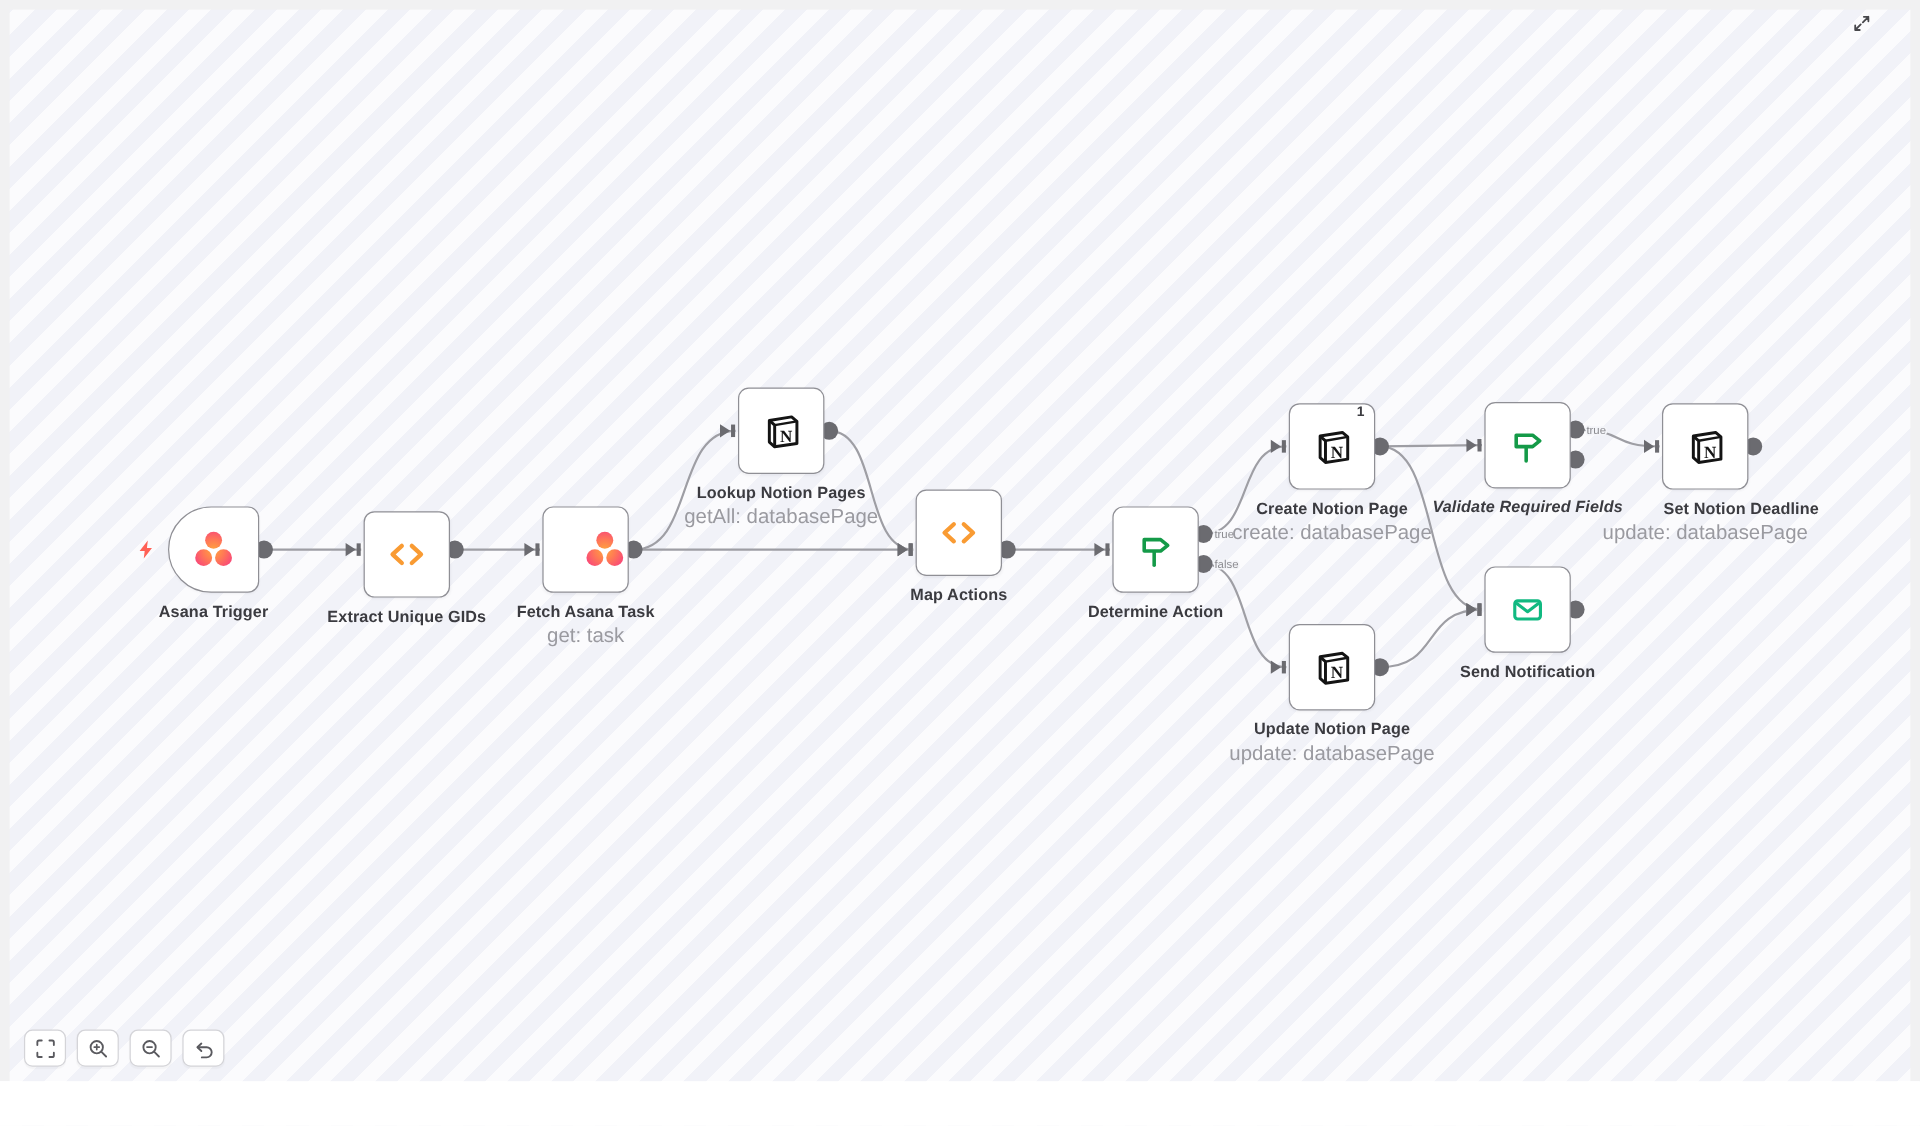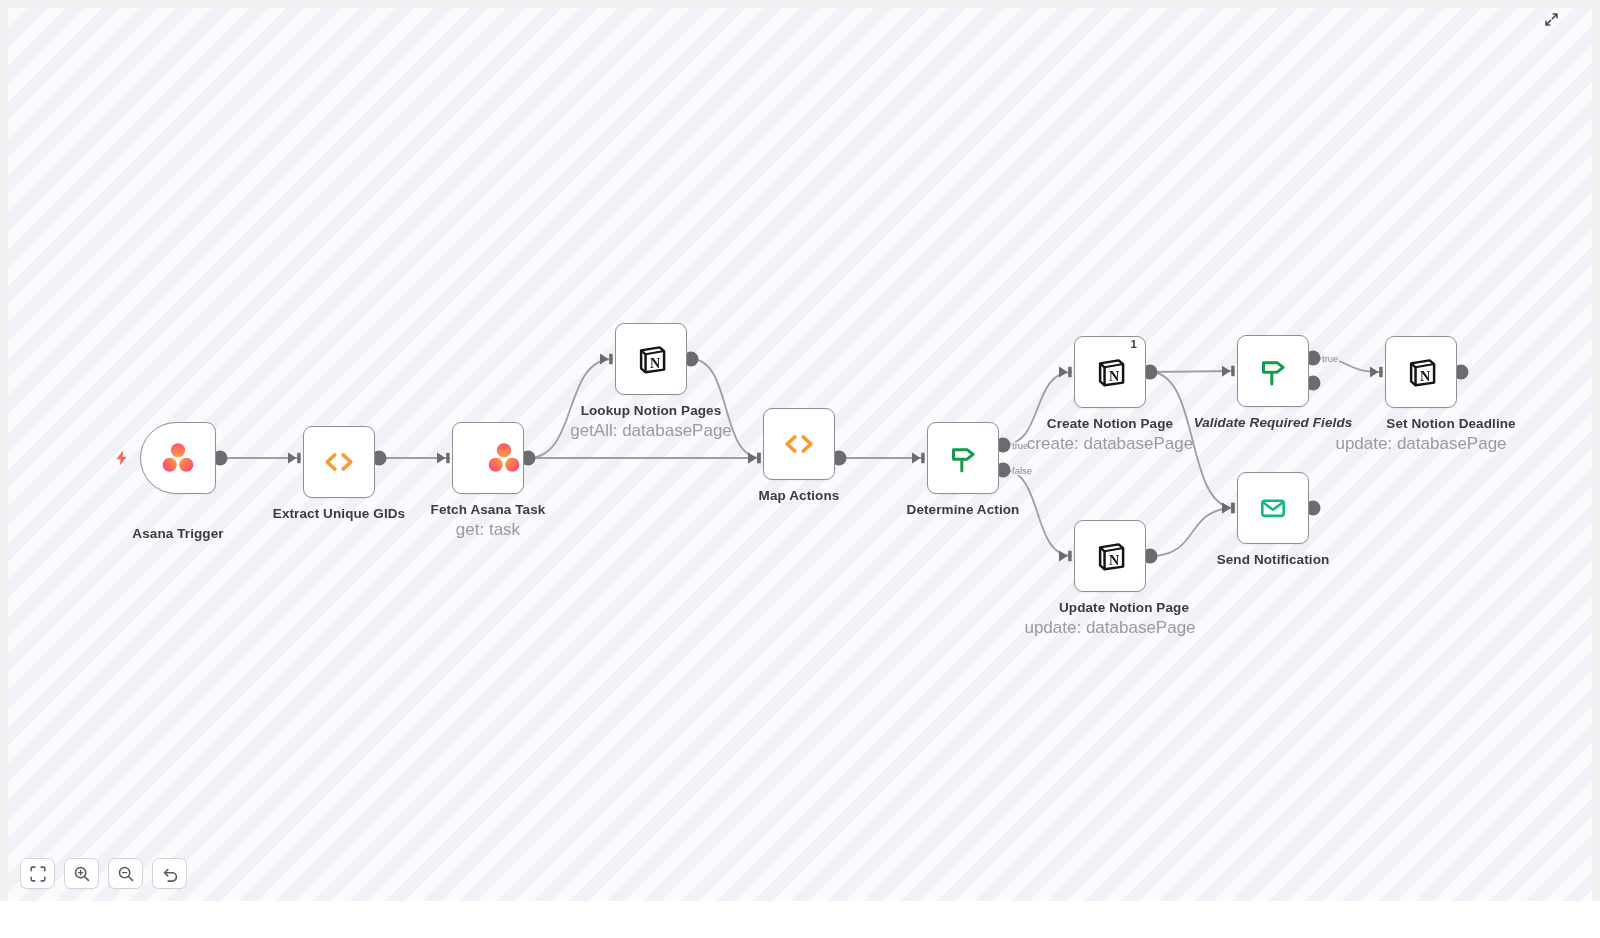--- a/index.html
+++ b/index.html
@@ -103,21 +103,21 @@
       <circle cx="17" cy="10" r="6.3" fill="url(#asanaGrad)"></circle>
       <circle cx="9.6" cy="23" r="6.3" fill="url(#asanaGrad)"></circle>
       <circle cx="24.4" cy="23" r="6.3" fill="url(#asanaGrad)"></circle>
           </svg>
         </span>
         <span class="bolt">
           <svg width="15" height="17" viewBox="0 0 16 18">
       <path d="M9.8 1 L2.5 10.2 H7 L6.2 17 L13.5 7.6 H9 Z" fill="#ff6156"></path>
           </svg>
         </span>
-        <div class="node-label" style="top: 79px; margin-top: 24px;">Asana Trigger</div>
+        <div class="node-label" style="top: 79px;">Asana Trigger</div>
       </div>
       <div class="node" style="left: 303px; top: 426px; justify-content: center;">
         <span class="icon">
           <svg width="38" height="38" viewBox="0 0 32 32">
       <path d="M12.5 10 L6 16 L12.5 22" fill="none" stroke="#f99b33" stroke-width="3" stroke-linecap="round" stroke-linejoin="round"></path>
       <path d="M19.5 10 L26 16 L19.5 22" fill="none" stroke="#f99b33" stroke-width="3" stroke-linecap="round" stroke-linejoin="round"></path>
           </svg>
         </span>
         <div class="node-label" style="top: 79px;">Extract Unique GIDs</div>
       </div>
@@ -177,21 +177,21 @@
       </div>
       <div class="node" style="left: 1074px; top: 520px;">
         <span class="icon">
           <svg width="42" height="42" viewBox="0 0 34 34">
       <path d="M9 10 L24 7.6 L27.6 10.6 L27.6 25.6 L12.6 27.8 L9 24.6 Z" fill="#ffffff" stroke="#141414" stroke-width="2" stroke-linejoin="round"></path>
       <path d="M9 10 L12.6 13.2 L12.6 27.8" fill="none" stroke="#141414" stroke-width="2" stroke-linejoin="round"></path>
       <path d="M27.6 10.6 L12.6 13.2" fill="none" stroke="#141414" stroke-width="1.6"></path>
       <text x="20.3" y="24.6" text-anchor="middle" font-family="Liberation Serif, DejaVu Serif, serif" font-weight="bold" font-size="11.5" fill="#141414">N</text>
           </svg>
         </span>
-        <div class="node-label" style="top: 79px; margin-left: 14px;">Update Notion Page</div>
+        <div class="node-label" style="top: 79px;">Update Notion Page</div>
         <div class="node-sub" style="top: 97px;">update: databasePage</div>
       </div>
       <div class="node" style="left: 1237px; top: 335px; font-style: italic;">
         <span class="icon">
           <svg width="38" height="38" viewBox="0 0 32 32">
       <path d="M15 16 V27" fill="none" stroke="#149a48" stroke-width="2.5" stroke-linecap="round"></path>
       <path d="M8 9 H19.5 L24.5 13 L19.5 17 H8 Z" fill="#ffffff" stroke="#149a48" stroke-width="2.5" stroke-linejoin="round"></path>
           </svg>
         </span>
         <div class="node-label" style="top: 79px;">Validate Required Fields</div>

